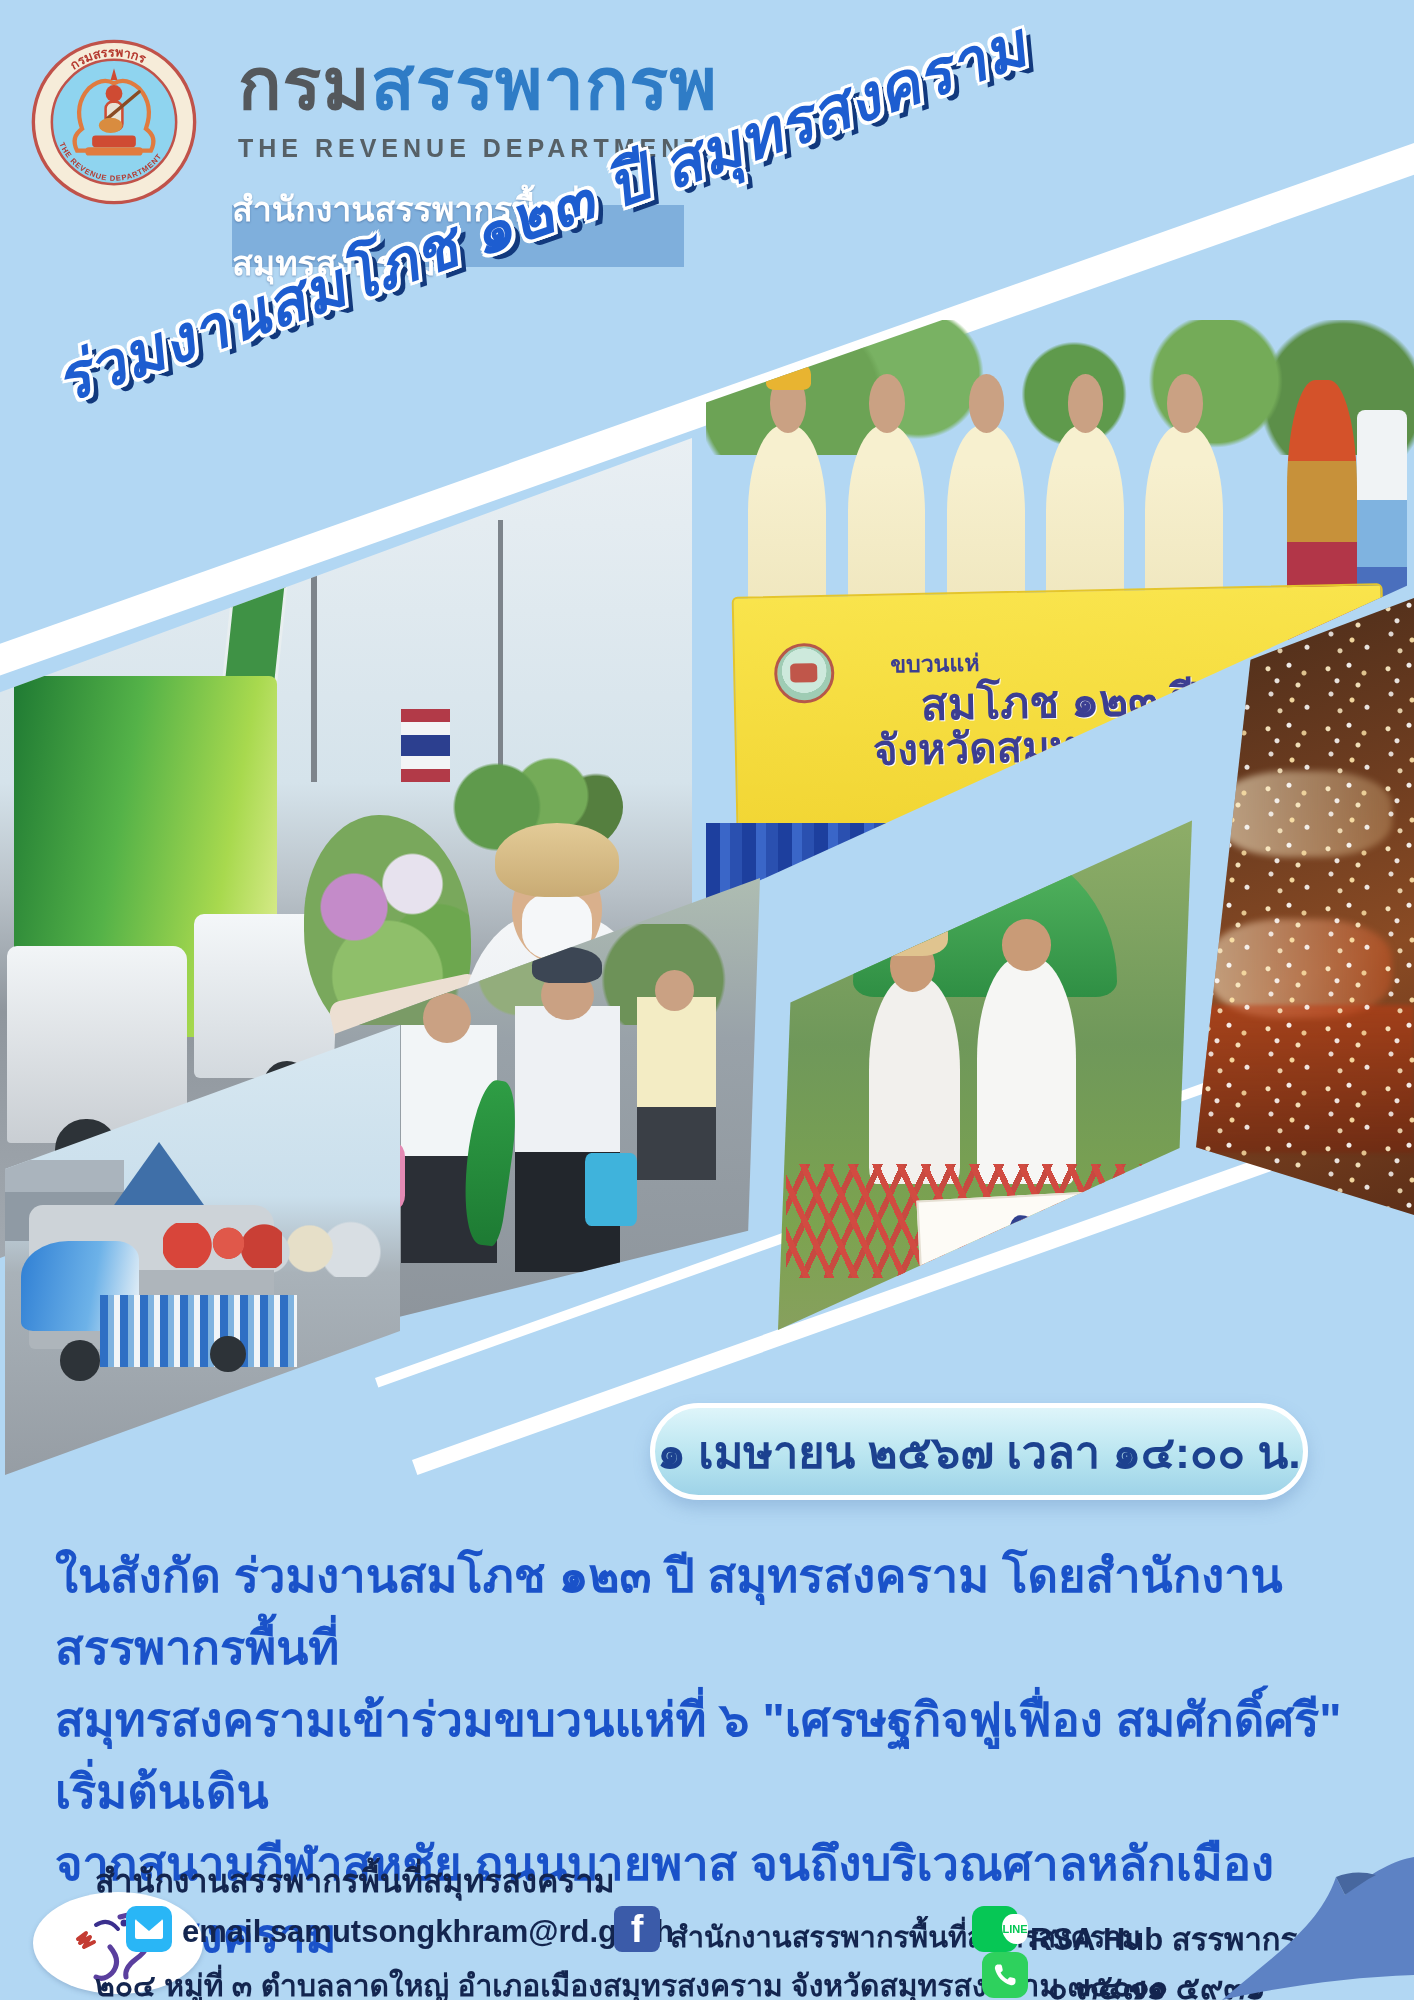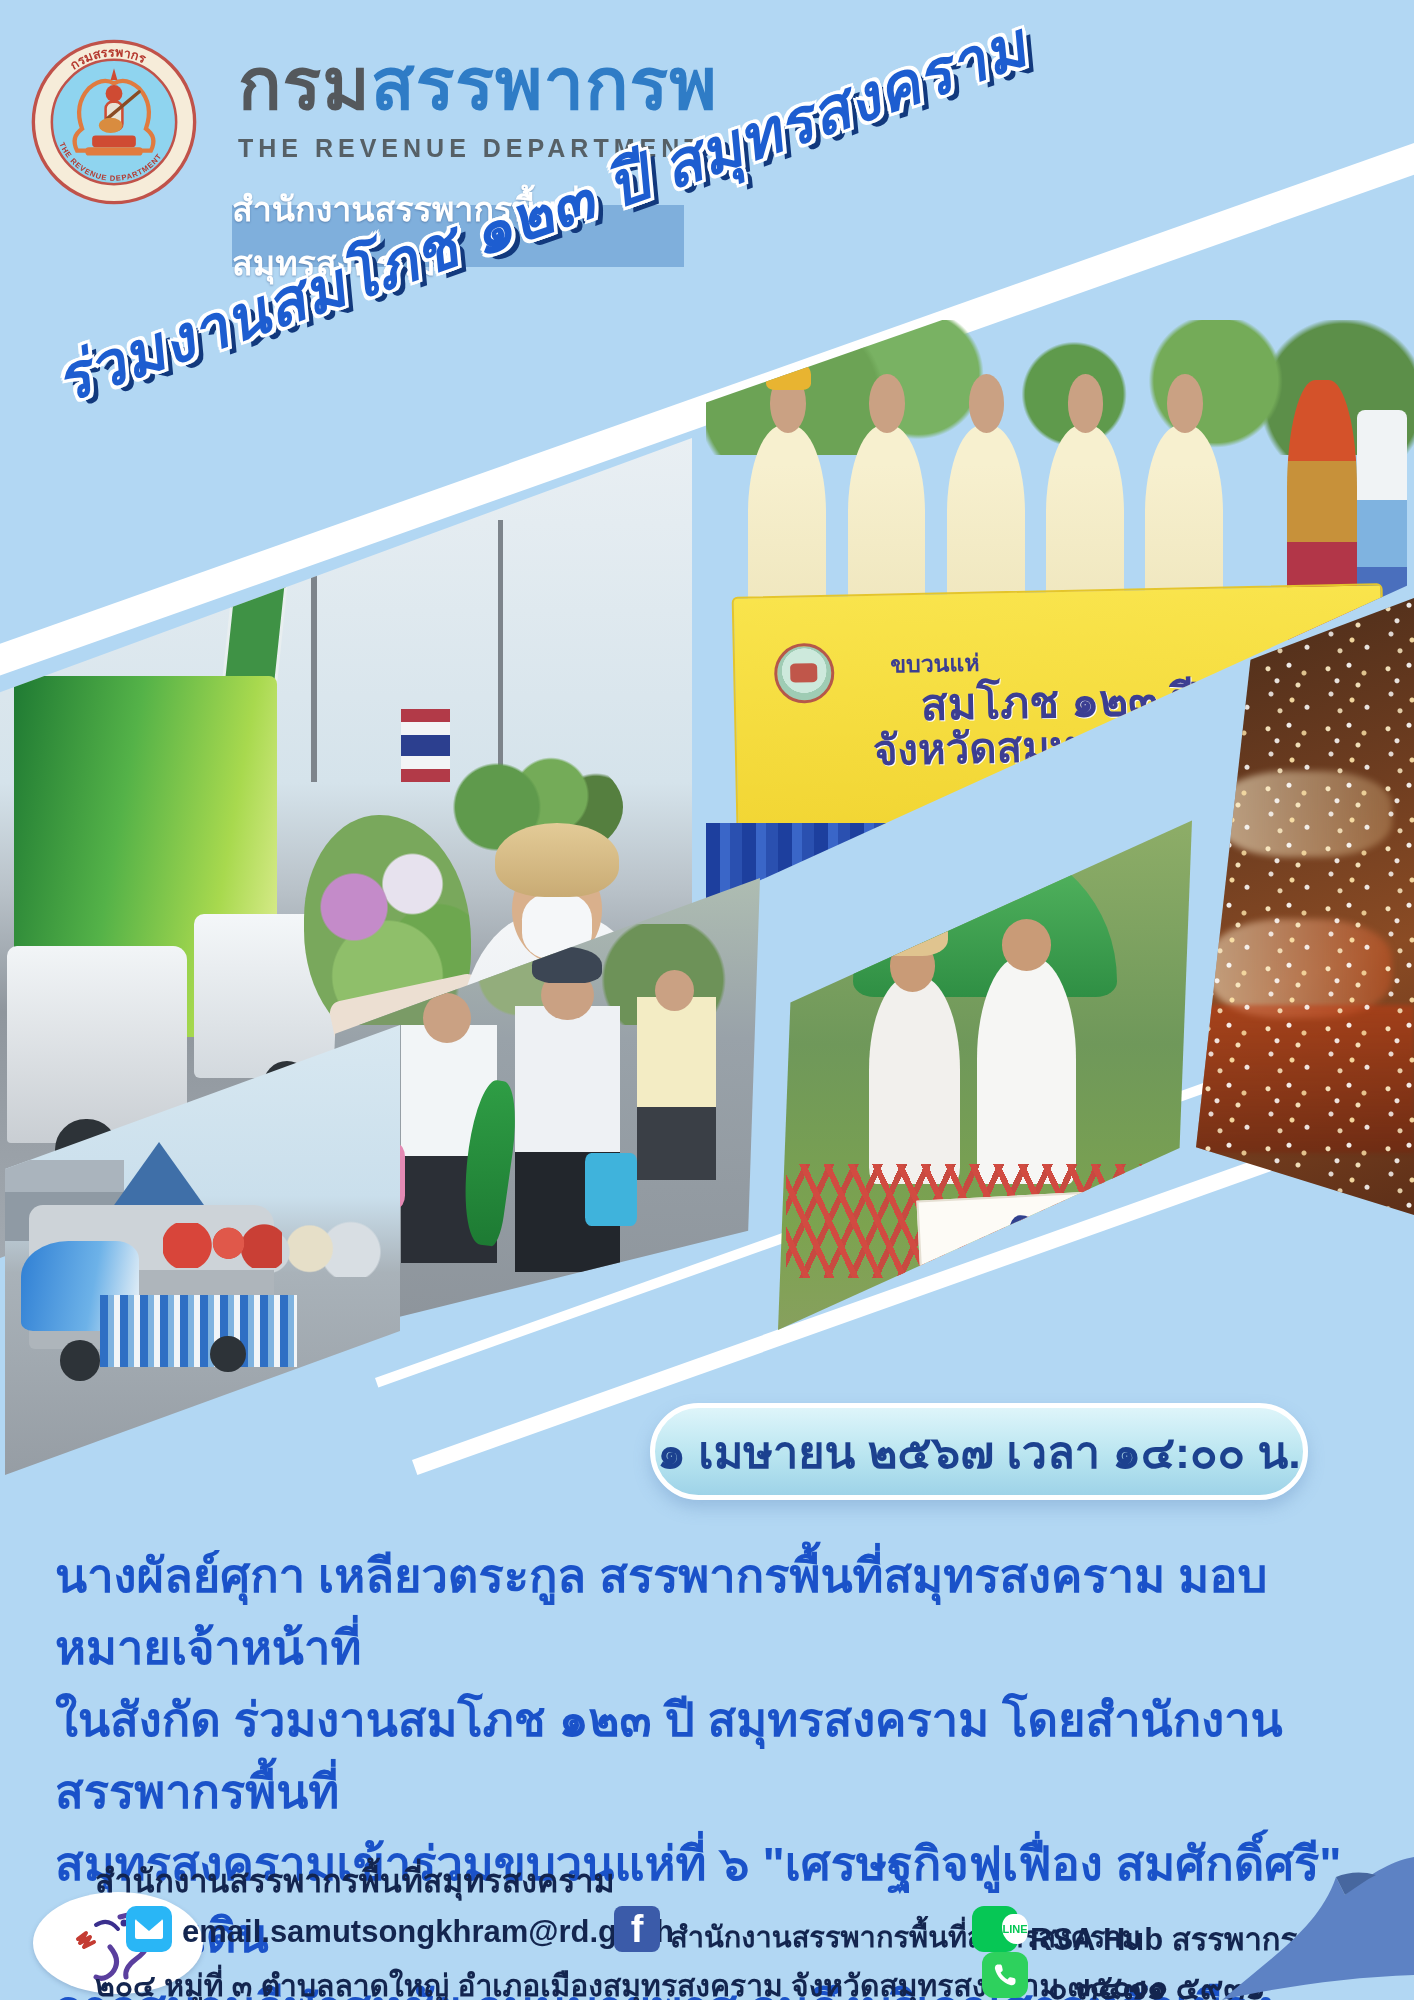--- a/index.html
+++ b/index.html
@@ -364,21 +364,20 @@
     <div class="ph decor-red"></div>
     <div class="ph wheelf1"></div>
     <div class="ph wheelf2"></div>
   </div>
 
   <div id="date-pill">
     <span>๑ เมษายน ๒๕๖๗ เวลา ๑๔:๐๐ น.</span>
   </div>
 
   <div id="body-text">
-    <div>นางผัลย์ศุกา เหลียวตระกูล สรรพากรพื้นที่สมุทรสงคราม มอบหมายเจ้าหน้าที่</div>
     <div>ในสังกัด ร่วมงานสมโภช ๑๒๓ ปี สมุทรสงคราม โดยสำนักงานสรรพากรพื้นที่</div>
     <div>สมุทรสงครามเข้าร่วมขบวนแห่ที่ ๖ "เศรษฐกิจฟูเฟื่อง สมศักดิ์ศรี" เริ่มต้นเดิน</div>
     <div>จากสนามกีฬาสหชัย ถนนบายพาส จนถึงบริเวณศาลหลักเมืองสมุทรสงคราม</div>
   </div>
 
   <div id="footer">
     <div id="mascot">
       <svg viewBox="0 0 120 80" width="120" height="80">
         <path d="M62 14 q26 -8 30 12 q3 18 -14 30 q-12 9 -10 18" fill="none" stroke="#5a3f9e" stroke-width="5" stroke-linecap="round"></path>
         <path d="M60 26 q-10 -12 -22 -4" fill="none" stroke="#3a2f8e" stroke-width="4" stroke-linecap="round"></path>

